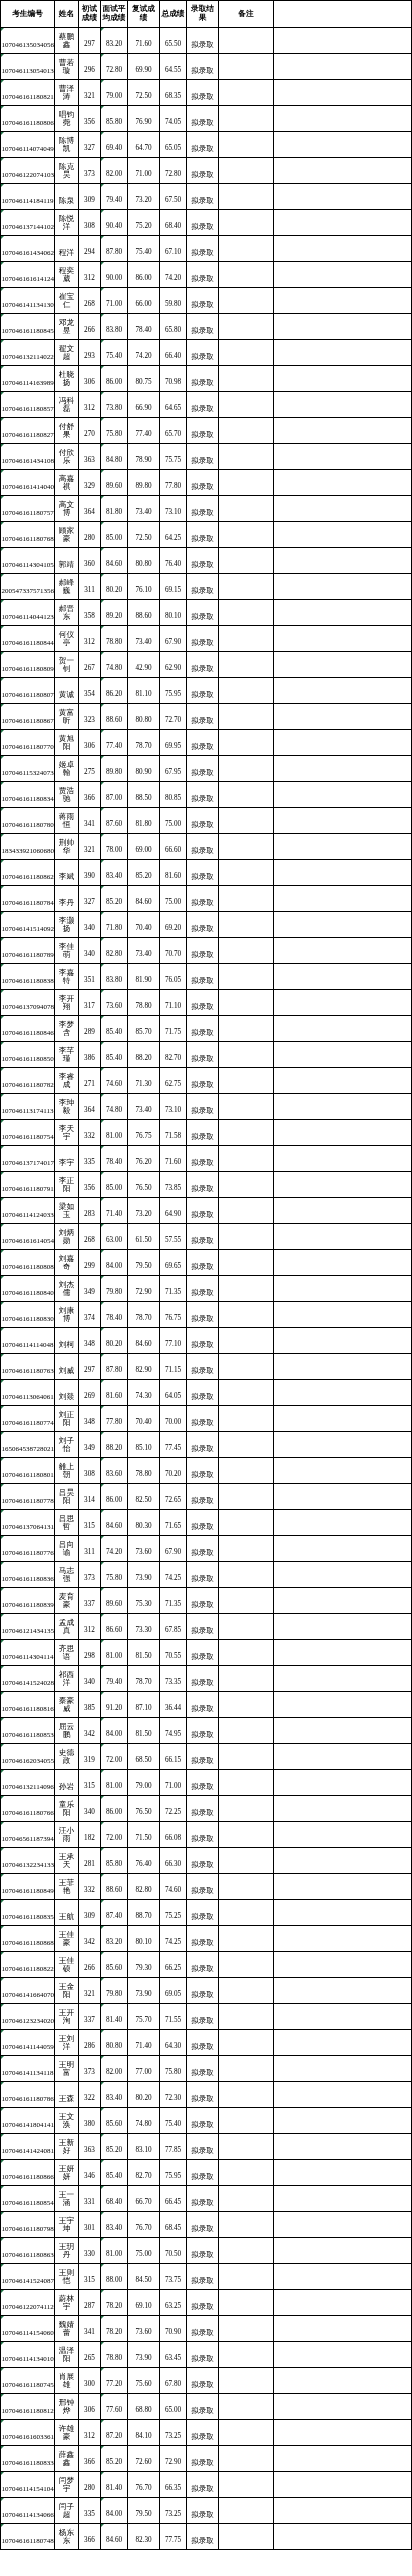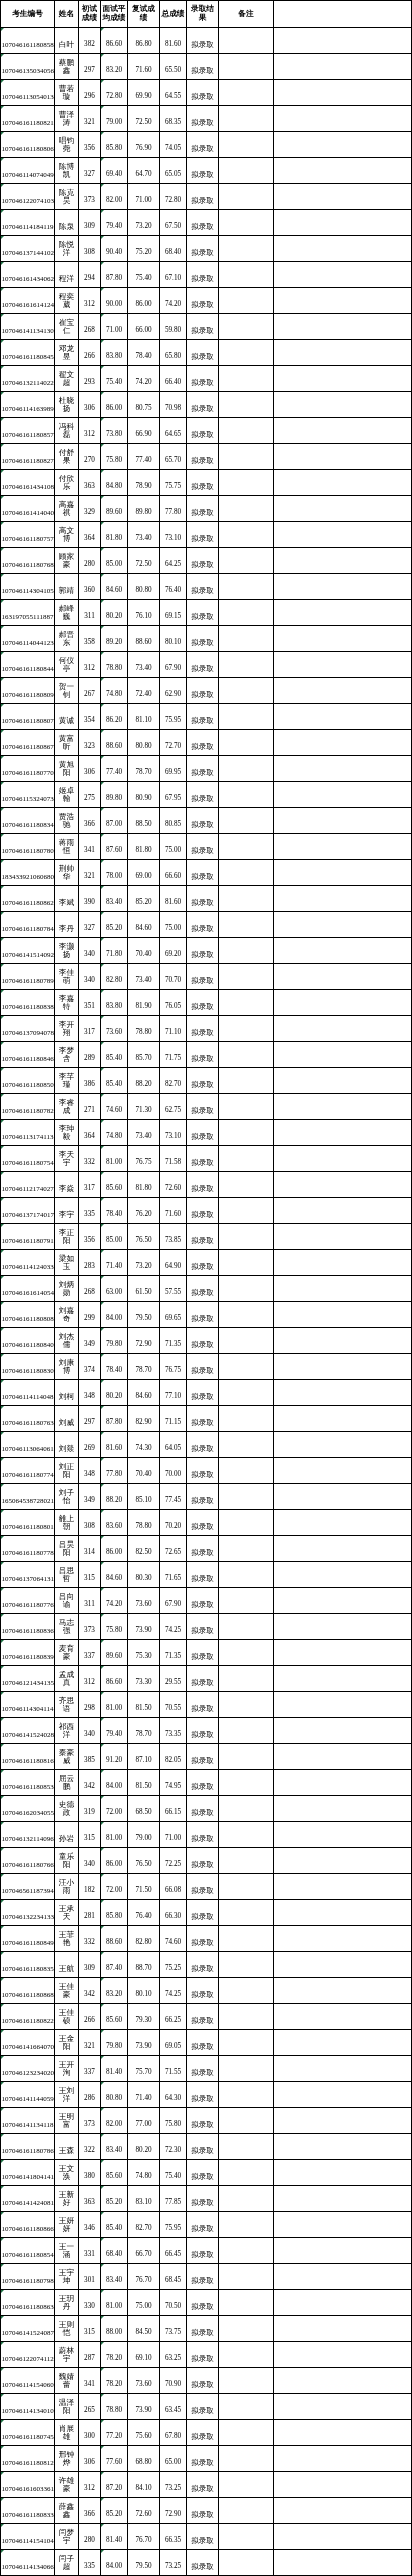--- a/index.html
+++ b/index.html
@@ -46,31 +46,20 @@
           <th>面试平均成绩</th>
           <th>复试成绩</th>
           <th>总成绩</th>
           <th>录取结果</th>
           <th>备注</th>
           <th></th>
         </tr>
       </thead>
     <tbody>
         <tr>
-          <td class="id ind">107046161180858</td>
-          <td class="name">白叶</td>
-          <td class="score">382</td>
-          <td class="score ind">86.60</td>
-          <td class="score">86.80</td>
-          <td class="score">81.60</td>
-          <td class="result">拟录取</td>
-          <td class="remark"></td>
-          <td class="empty"></td>
-        </tr>
-        <tr>
           <td class="id ind">107046135034056</td>
           <td class="name">蔡鹏鑫</td>
           <td class="score">297</td>
           <td class="score ind">83.20</td>
           <td class="score">71.60</td>
           <td class="score">65.50</td>
           <td class="result">拟录取</td>
           <td class="remark"></td>
           <td class="empty"></td>
         </tr>
@@ -288,21 +277,21 @@
           <td class="name">郭靖</td>
           <td class="score">360</td>
           <td class="score ind">84.60</td>
           <td class="score">80.80</td>
           <td class="score">76.40</td>
           <td class="result">拟录取</td>
           <td class="remark"></td>
           <td class="empty"></td>
         </tr>
         <tr>
-          <td class="id ind">163197055111887</td>
+          <td class="id ind">200547337571356</td>
           <td class="name">郝峰巍</td>
           <td class="score">311</td>
           <td class="score ind">80.20</td>
           <td class="score">76.10</td>
           <td class="score">69.15</td>
           <td class="result">拟录取</td>
           <td class="remark"></td>
           <td class="empty"></td>
         </tr>
         <tr>
@@ -325,21 +314,21 @@
           <td class="score">67.90</td>
           <td class="result">拟录取</td>
           <td class="remark"></td>
           <td class="empty"></td>
         </tr>
         <tr>
           <td class="id ind">107046161180809</td>
           <td class="name">贺一钊</td>
           <td class="score">267</td>
           <td class="score ind">74.80</td>
-          <td class="score">72.40</td>
+          <td class="score">42.90</td>
           <td class="score">62.90</td>
           <td class="result">拟录取</td>
           <td class="remark"></td>
           <td class="empty"></td>
         </tr>
         <tr>
           <td class="id ind">107046161180807</td>
           <td class="name">黄诚</td>
           <td class="score">354</td>
           <td class="score ind">86.20</td>
@@ -530,31 +519,20 @@
           <td class="name">李天宇</td>
           <td class="score">332</td>
           <td class="score ind">81.00</td>
           <td class="score">76.75</td>
           <td class="score">71.58</td>
           <td class="result">拟录取</td>
           <td class="remark"></td>
           <td class="empty"></td>
         </tr>
         <tr>
-          <td class="id ind">107046112174027</td>
-          <td class="name">李焱</td>
-          <td class="score">317</td>
-          <td class="score ind">85.60</td>
-          <td class="score">81.80</td>
-          <td class="score">72.60</td>
-          <td class="result">拟录取</td>
-          <td class="remark"></td>
-          <td class="empty"></td>
-        </tr>
-        <tr>
           <td class="id ind">107046137174017</td>
           <td class="name">李宇</td>
           <td class="score">335</td>
           <td class="score ind">78.40</td>
           <td class="score">76.20</td>
           <td class="score">71.60</td>
           <td class="result">拟录取</td>
           <td class="remark"></td>
           <td class="empty"></td>
         </tr>
@@ -744,21 +722,21 @@
           <td class="result">拟录取</td>
           <td class="remark"></td>
           <td class="empty"></td>
         </tr>
         <tr>
           <td class="id ind">107046121434135</td>
           <td class="name">孟成真</td>
           <td class="score">312</td>
           <td class="score ind">86.60</td>
           <td class="score">73.30</td>
-          <td class="score">29.55</td>
+          <td class="score">67.85</td>
           <td class="result">拟录取</td>
           <td class="remark"></td>
           <td class="empty"></td>
         </tr>
         <tr>
           <td class="id ind">107046114304114</td>
           <td class="name">齐思语</td>
           <td class="score">298</td>
           <td class="score ind">81.00</td>
           <td class="score">81.50</td>
@@ -777,21 +755,21 @@
           <td class="result">拟录取</td>
           <td class="remark"></td>
           <td class="empty"></td>
         </tr>
         <tr>
           <td class="id ind">107046161180816</td>
           <td class="name">秦豪威</td>
           <td class="score">385</td>
           <td class="score ind">91.20</td>
           <td class="score">87.10</td>
-          <td class="score">82.05</td>
+          <td class="score">36.44</td>
           <td class="result">拟录取</td>
           <td class="remark"></td>
           <td class="empty"></td>
         </tr>
         <tr>
           <td class="id ind">107046161180853</td>
           <td class="name">屈云鹏</td>
           <td class="score">342</td>
           <td class="score ind">84.00</td>
           <td class="score">81.50</td>

